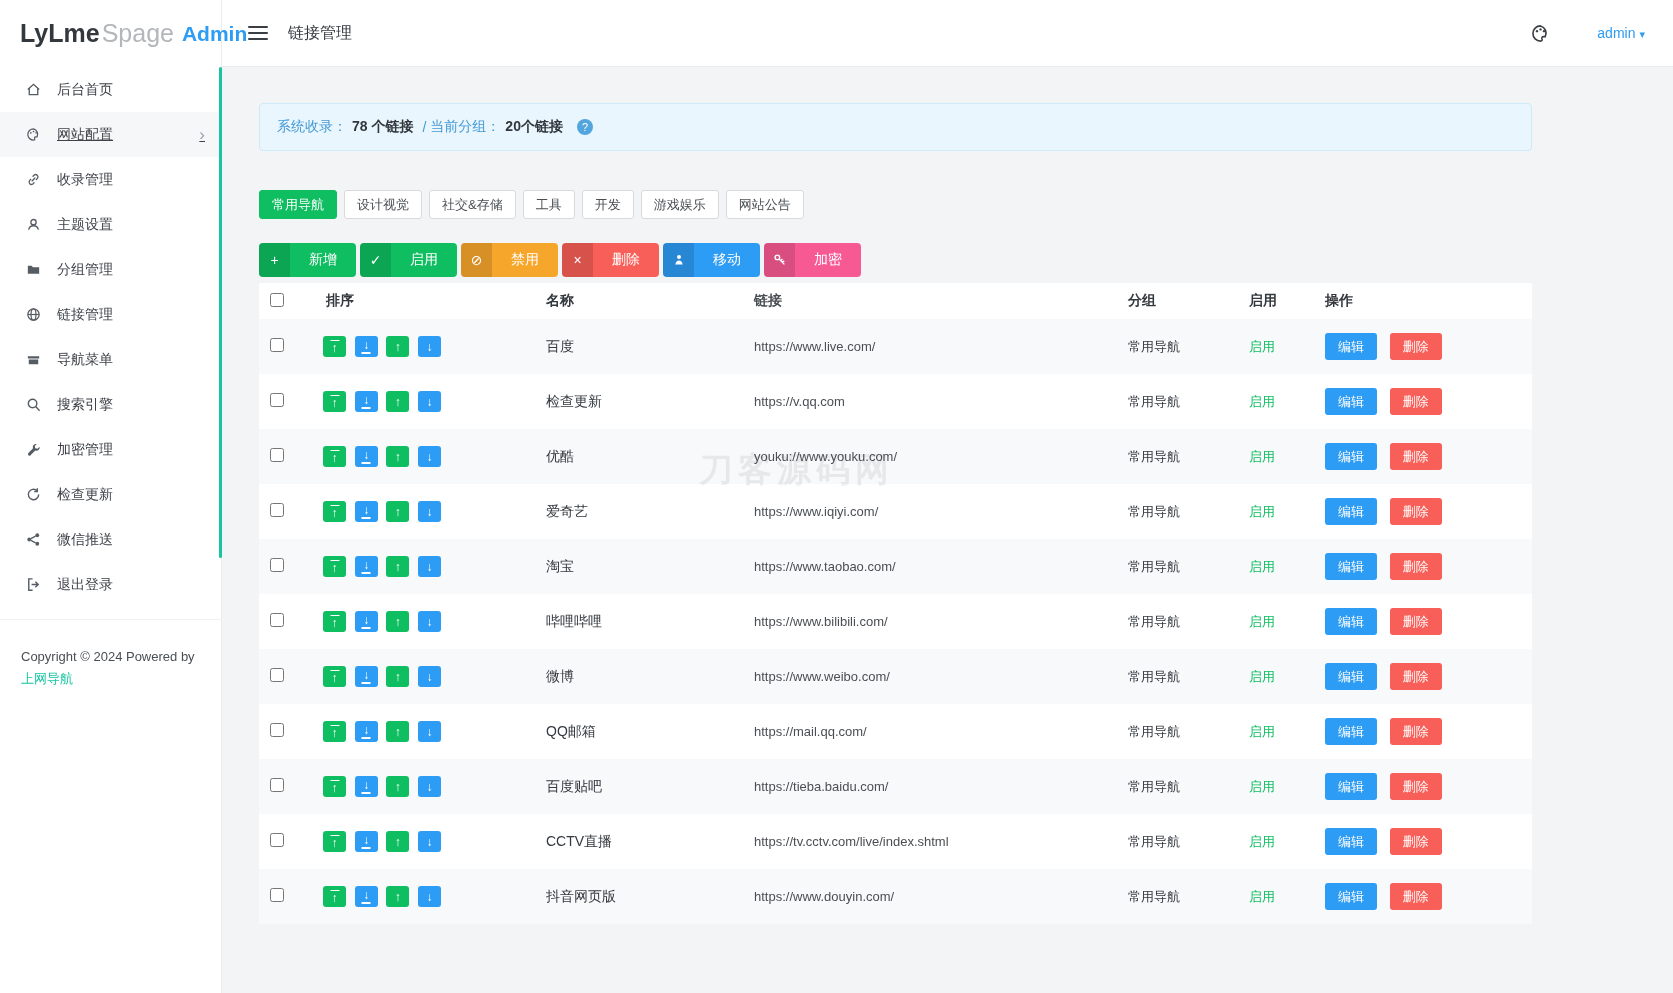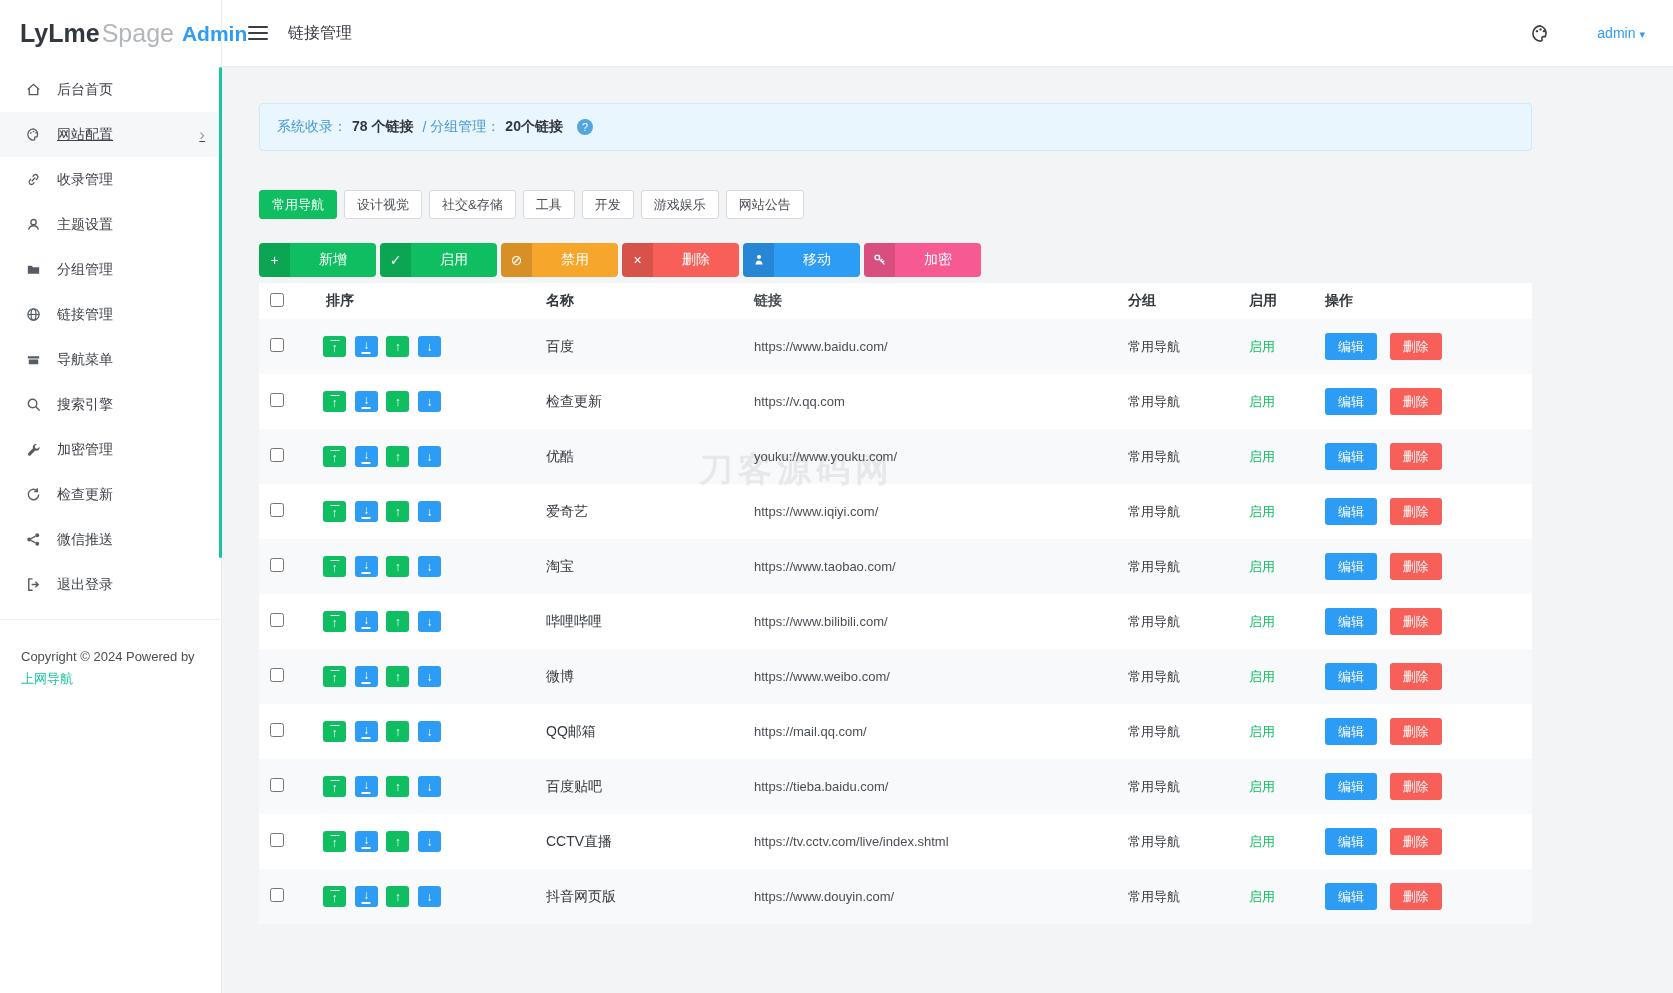--- a/index.html
+++ b/index.html
@@ -43,21 +43,21 @@
   .q-icon { width:16px; height:16px; border-radius:50%; background:#53a6dd; color:#fff; font-size:11px; display:inline-flex; align-items:center; justify-content:center; margin-left:9px; cursor:pointer; }
 
   .tabs { display:flex; gap:7px; margin-bottom:24px; }
   .tab { height:29px; padding:0 12px; background:#fff; border:1px solid #d8dadd; border-radius:3px; font-size:13px; color:#4a4f54; display:inline-flex; align-items:center; cursor:pointer; font-family:inherit; }
   .tab.active { background:#0ebe60; border-color:#0ebe60; color:#fff; }
 
   .toolbar { display:flex; gap:4px; margin-bottom:6px; }
   .abtn { display:inline-flex; align-items:stretch; height:34px; border:none; border-radius:4px; overflow:hidden; padding:0; cursor:pointer; color:#fff; font-size:14px; font-family:inherit; }
   .abtn .ico { width:31px; display:flex; align-items:center; justify-content:center; background:rgba(0,0,0,0.13); font-size:14px; }
   .abtn .ico svg { width:14px; height:14px; }
-  .abtn .lbl { display:flex; align-items:center; padding:0 29px; }
+  .abtn .lbl { display:flex; align-items:center; padding:0 19px; }
   .abtn.green { background:#0ebe60; } .abtn.orange { background:#f7a62c; }
   .abtn.red { background:#f85f58; } .abtn.blue { background:#2d9cf4; } .abtn.pink { background:#f75a92; }
 
   
   table { width:1273px; border-collapse:collapse; table-layout:fixed; background:#fff; }
   thead th { height:36px; text-align:left; font-size:14px; color:#33383e; font-weight:700; }
   tbody td { height:55px; font-size:13px; color:#33383e; }
   tbody tr:nth-child(odd) { background:#f8f9fa; }
   .c-check { padding-left:11px; }
   .c-sort  { padding-left:13px; }
@@ -214,21 +214,21 @@
       </span>
     </header>
 
     <div class="content">
       <div class="inner">
 
         <div class="alert">
           <span>系统收录：</span>
           <b>78 个链接</b>
           <span class="sep">/</span>
-          <span>分组管理：</span>
+          <span>当前分组：</span>
           <b>20个链接</b>
           <span class="q-icon">?</span>
         </div>
 
         <div class="tabs">
           <button class="tab active">常用导航</button>
           <button class="tab">设计视觉</button>
           <button class="tab">社交&amp;存储</button>
           <button class="tab">工具</button>
           <button class="tab">开发</button>
@@ -306,21 +306,21 @@
                     <span class="g">↓</span>
                   </button>
                 <button class="sbtn green">
                     <span class="g">↑</span>
                   </button>
                 <button class="sbtn blue">
                     <span class="g">↓</span>
                   </button>
               </td>
               <td class="c-name">百度</td>
-              <td class="c-url">https://www.baidu.com/</td>
+              <td class="c-url">https://www.live.com/</td>
               <td class="c-group">常用导航</td>
               <td class="c-status"><span class="status-on">启用</span></td>
               <td class="c-actions">
                 <button class="btn-edit">编辑</button>
                 <button class="btn-del">删除</button>
               </td>
             </tr>
 
             <tr>
               <td class="c-check"><input type="checkbox" style=""></td>

